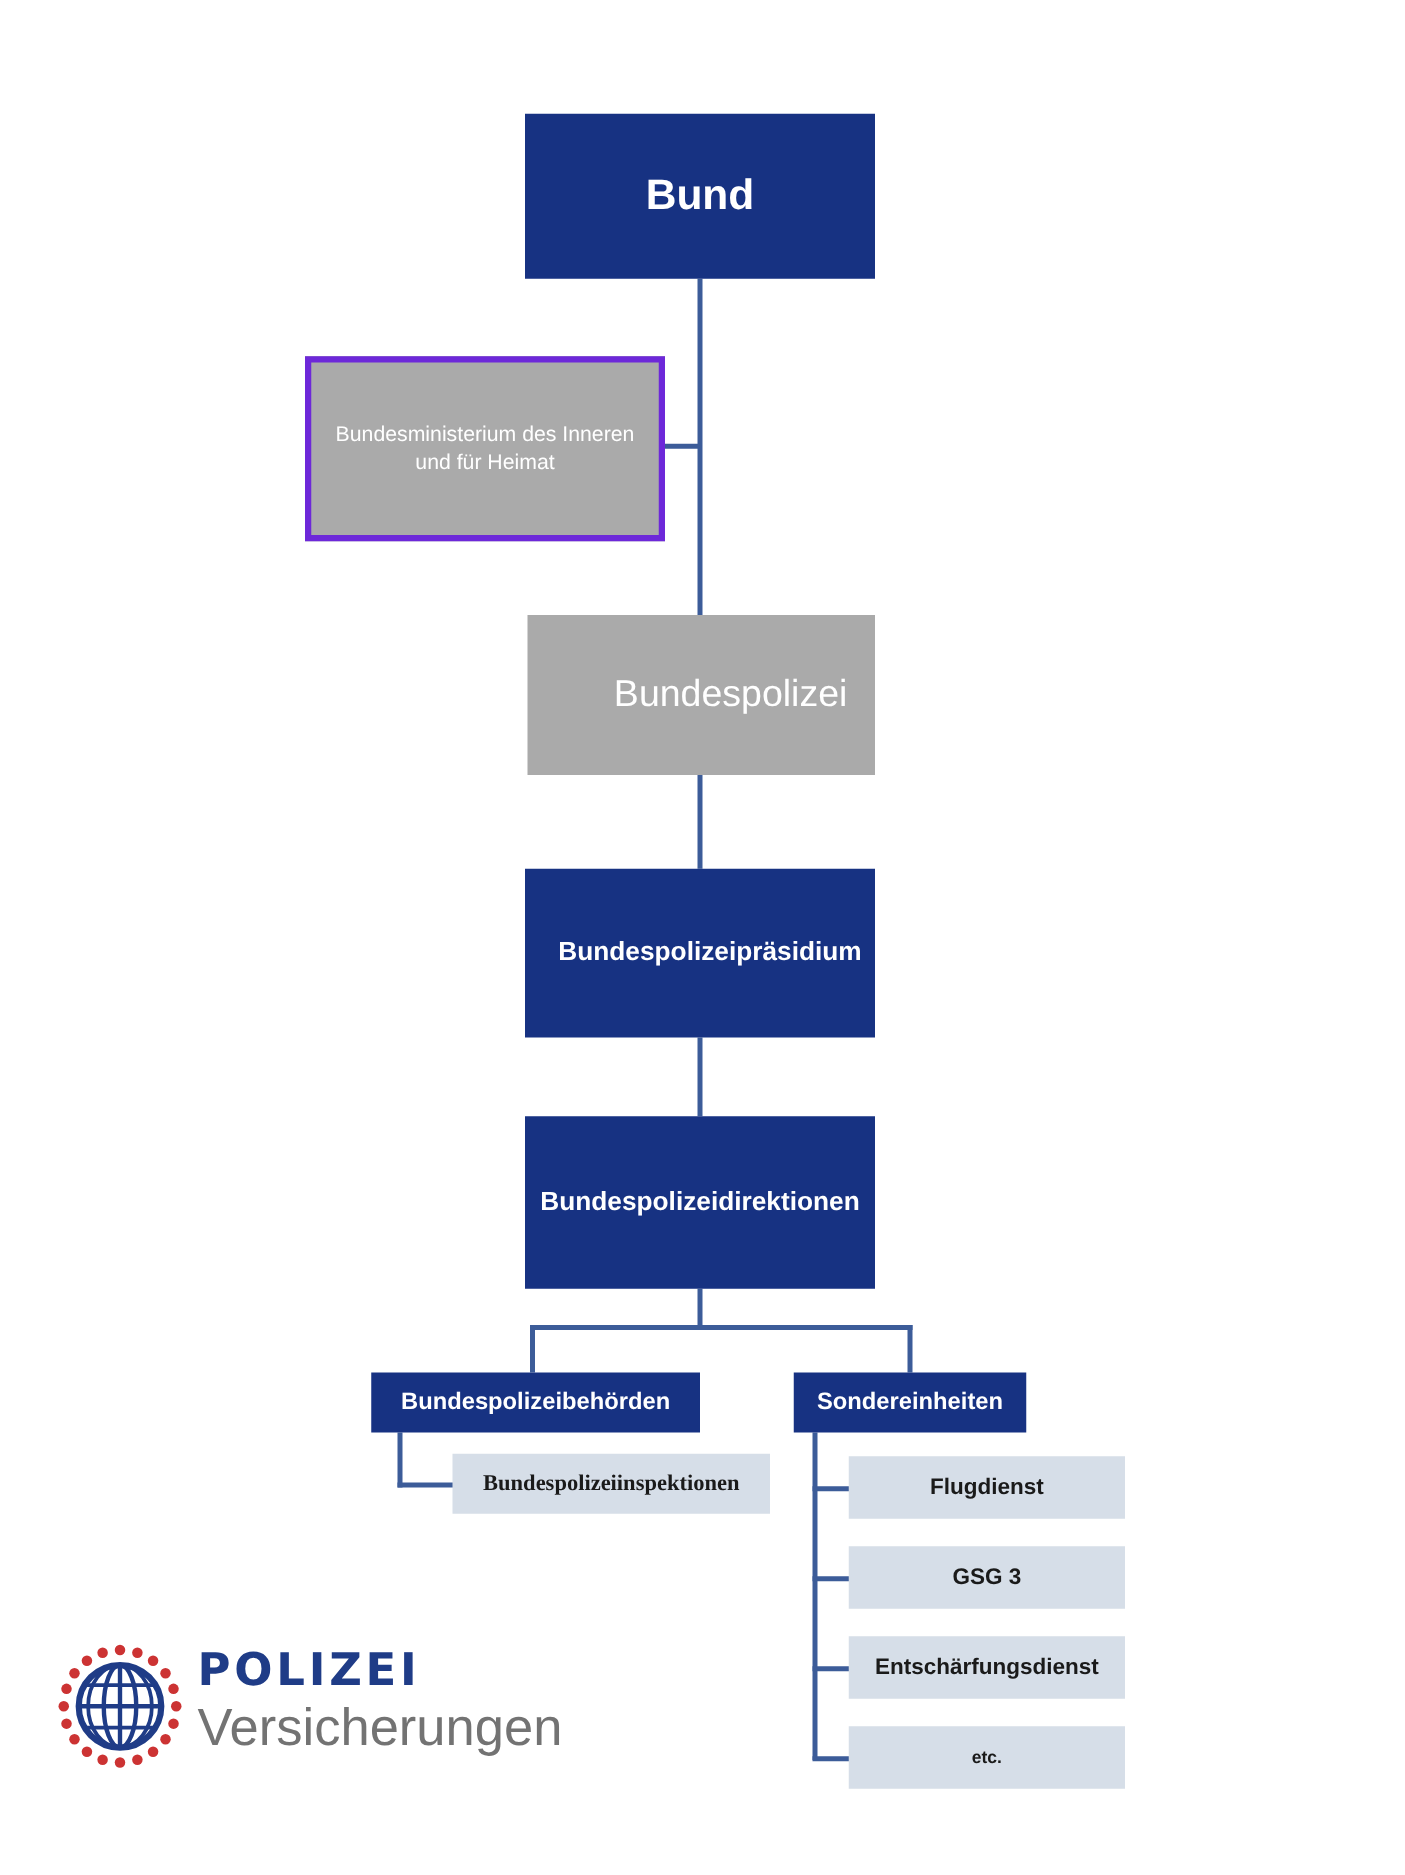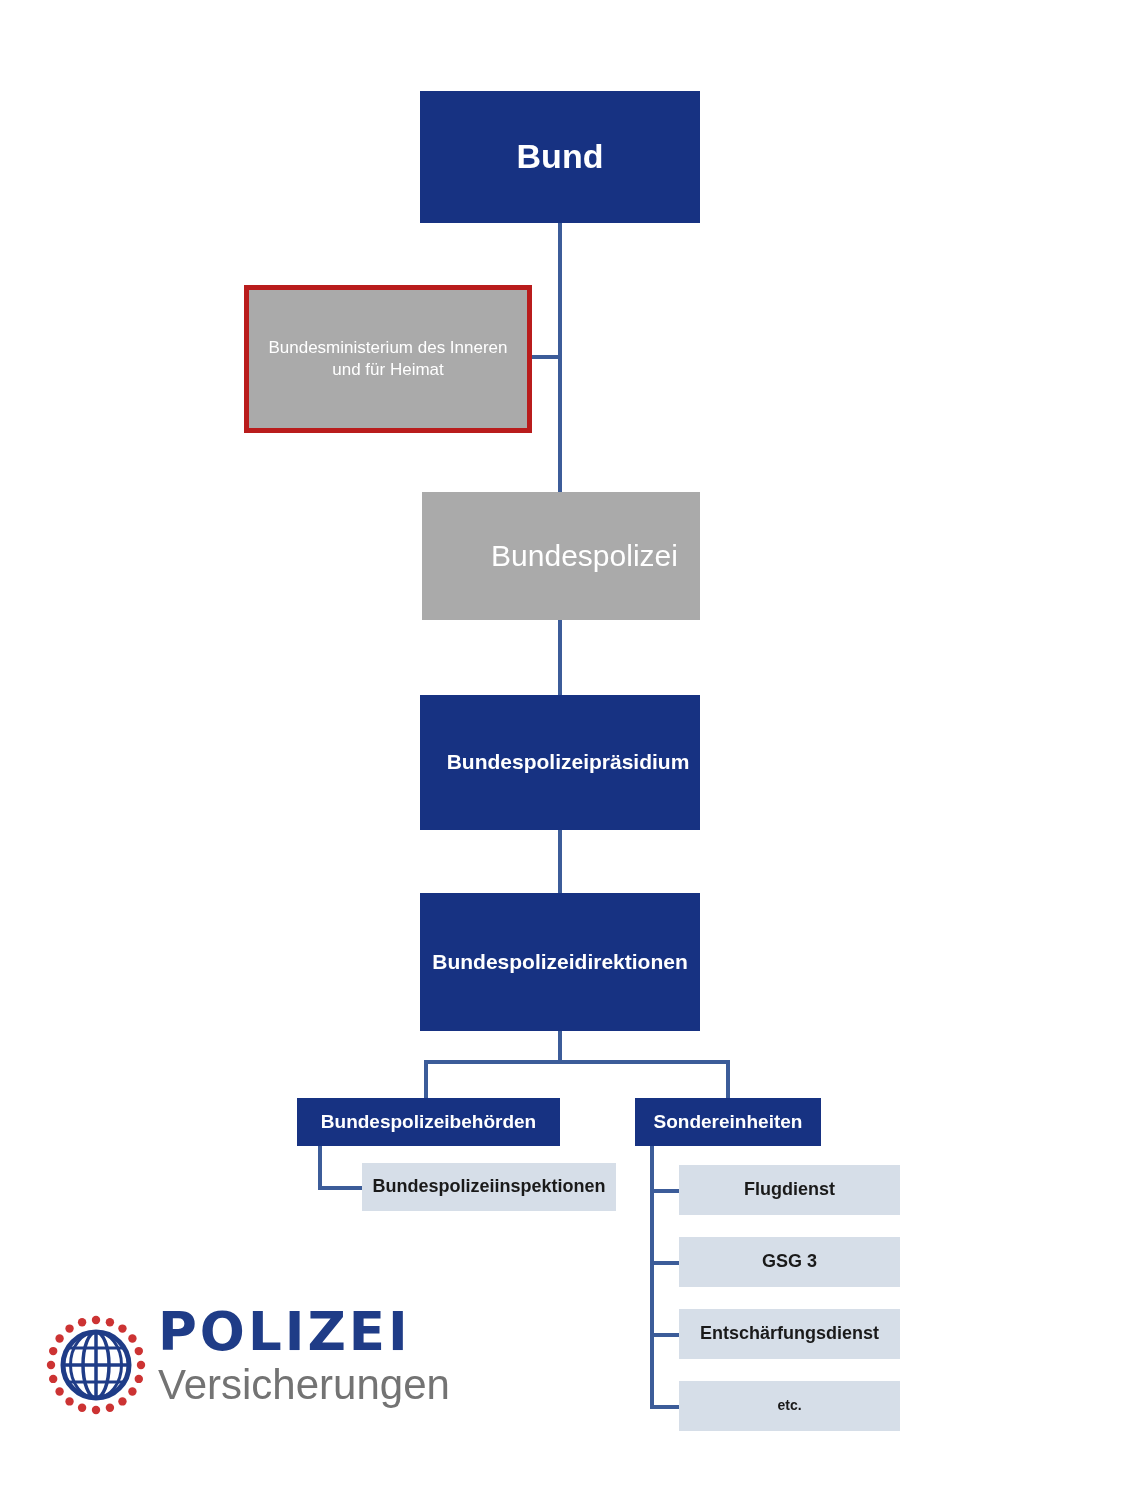--- a/index.html
+++ b/index.html
@@ -38,21 +38,21 @@
   }
 
   .node-gray {
     background: #aaaaaa;
     color: #ffffff;
     padding-left: 47px;
   }
   .node-gray-bordered {
     background: #aaaaaa;
     color: #ffffff;
-    border: 5px solid #b91c1c;
+    border: 5px solid #6d28d9;
   }
 
   .node-light {
     background: #d6dee8;
     color: #1a1a1a;
     font-weight: bold;
   }
 
   
   .vline {
@@ -83,24 +83,25 @@
   }
   #logo .logo-text {
     position: absolute;
     left: 118px;
     top: 0px;
     width: 300px;
   }
   #logo .logo-word {
     font-family: "DejaVu Sans", sans-serif;
     font-weight: bold;
-    font-size: 53px;
+    font-size: 36px;
     letter-spacing: 3px;
     color: #1f3c87;
     line-height: 1;
+    margin-top: 14px;
   }
   #logo .logo-sub {
     font-family: "Liberation Sans", sans-serif;
     font-weight: normal;
     font-size: 42px;
     letter-spacing: 0px;
     color: #737373;
     line-height: 1;
     margin-top: 6px;
   }
@@ -156,21 +157,21 @@
   </div>
 
   <div class="node node-blue" style="left:297px; top:1098px; width:263px; height:48px; font-size:19px;">
     <span>Bundespolizeibehörden</span>
   </div>
 
   <div class="node node-blue" style="left:635px; top:1098px; width:186px; height:48px; font-size:19px;">
     <span>Sondereinheiten</span>
   </div>
 
-  <div class="node node-light" style="left:362px; top:1163px; width:254px; height:48px; font-size:18px;">
+  <div class="node node-light" style="left:362px; top:1163px; width:254px; height:48px; font-size:18px;font-family:Liberation Serif, serif;">
     <span>Bundespolizeiinspektionen</span>
   </div>
 
   <div class="node node-light" style="left:679px; top:1165px; width:221px; height:50px; font-size:18px;">
     <span>Flugdienst</span>
   </div>
 
   <div class="node node-light" style="left:679px; top:1237px; width:221px; height:50px; font-size:18px;">
     <span>GSG 3</span>
   </div>

